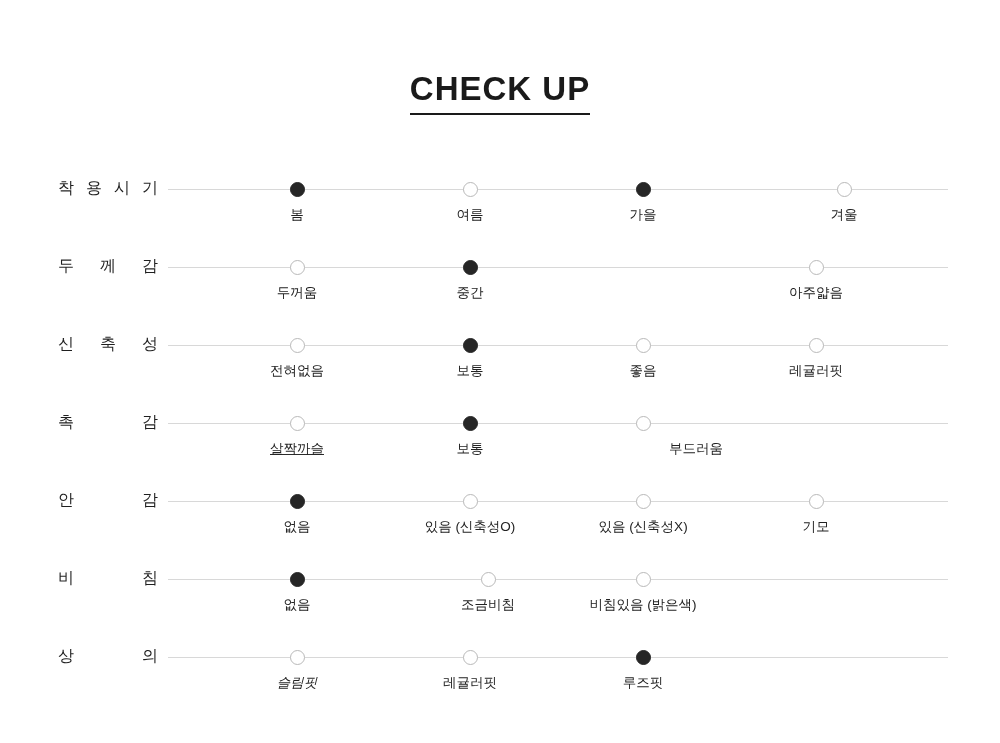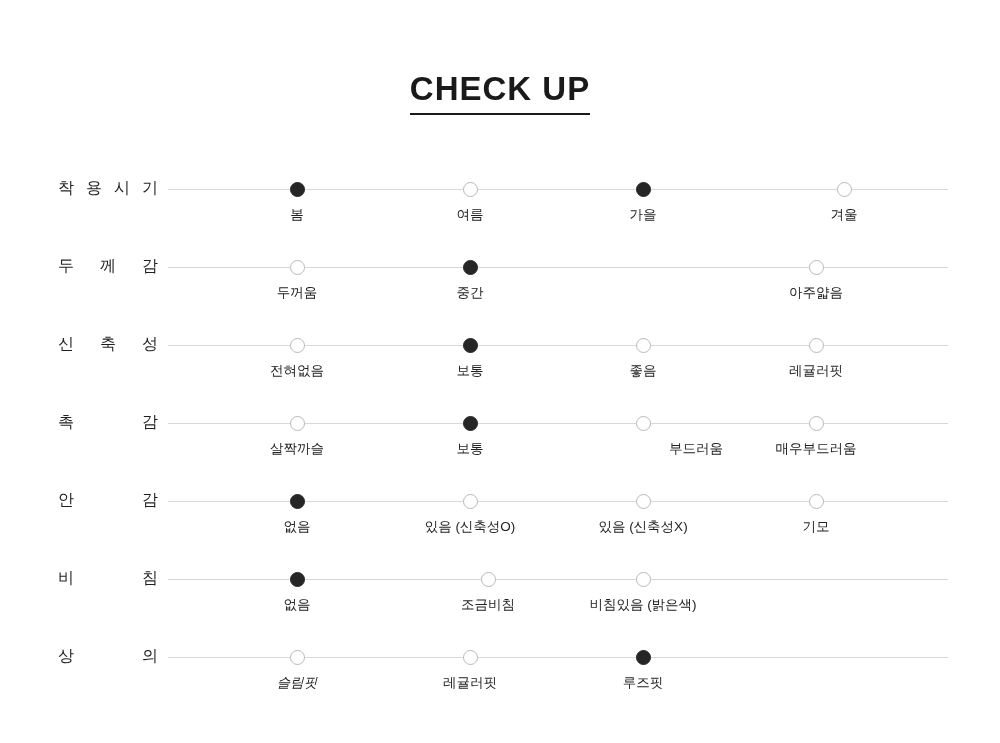--- a/index.html
+++ b/index.html
@@ -171,35 +171,31 @@
         <div class="dot"></div>
         <div class="opt-label">레귤러핏</div>
       </div>
     </div>
     <div class="row">
       <div class="row-label">
         <span>촉</span>
         <span>감</span>
       </div>
       <div class="axis"></div>
-      <div class="opt" style="left: 297px;">
+      <div class="opt" style="left: 297px; text-decoration: underline;">
         <div class="dot"></div>
         <div class="opt-label">살짝까슬</div>
       </div>
       <div class="opt" style="left: 470px;">
         <div class="dot on"></div>
         <div class="opt-label">보통</div>
       </div>
       <div class="opt" style="left: 643px; text-align: right;">
         <div class="dot"></div>
         <div class="opt-label">부드러움</div>
-      </div>
-      <div class="opt" style="left: 816px;">
-        <div class="dot"></div>
-        <div class="opt-label">매우부드러움</div>
       </div>
     </div>
     <div class="row">
       <div class="row-label">
         <span>안</span>
         <span>감</span>
       </div>
       <div class="axis"></div>
       <div class="opt" style="left: 297px;">
         <div class="dot on"></div>

